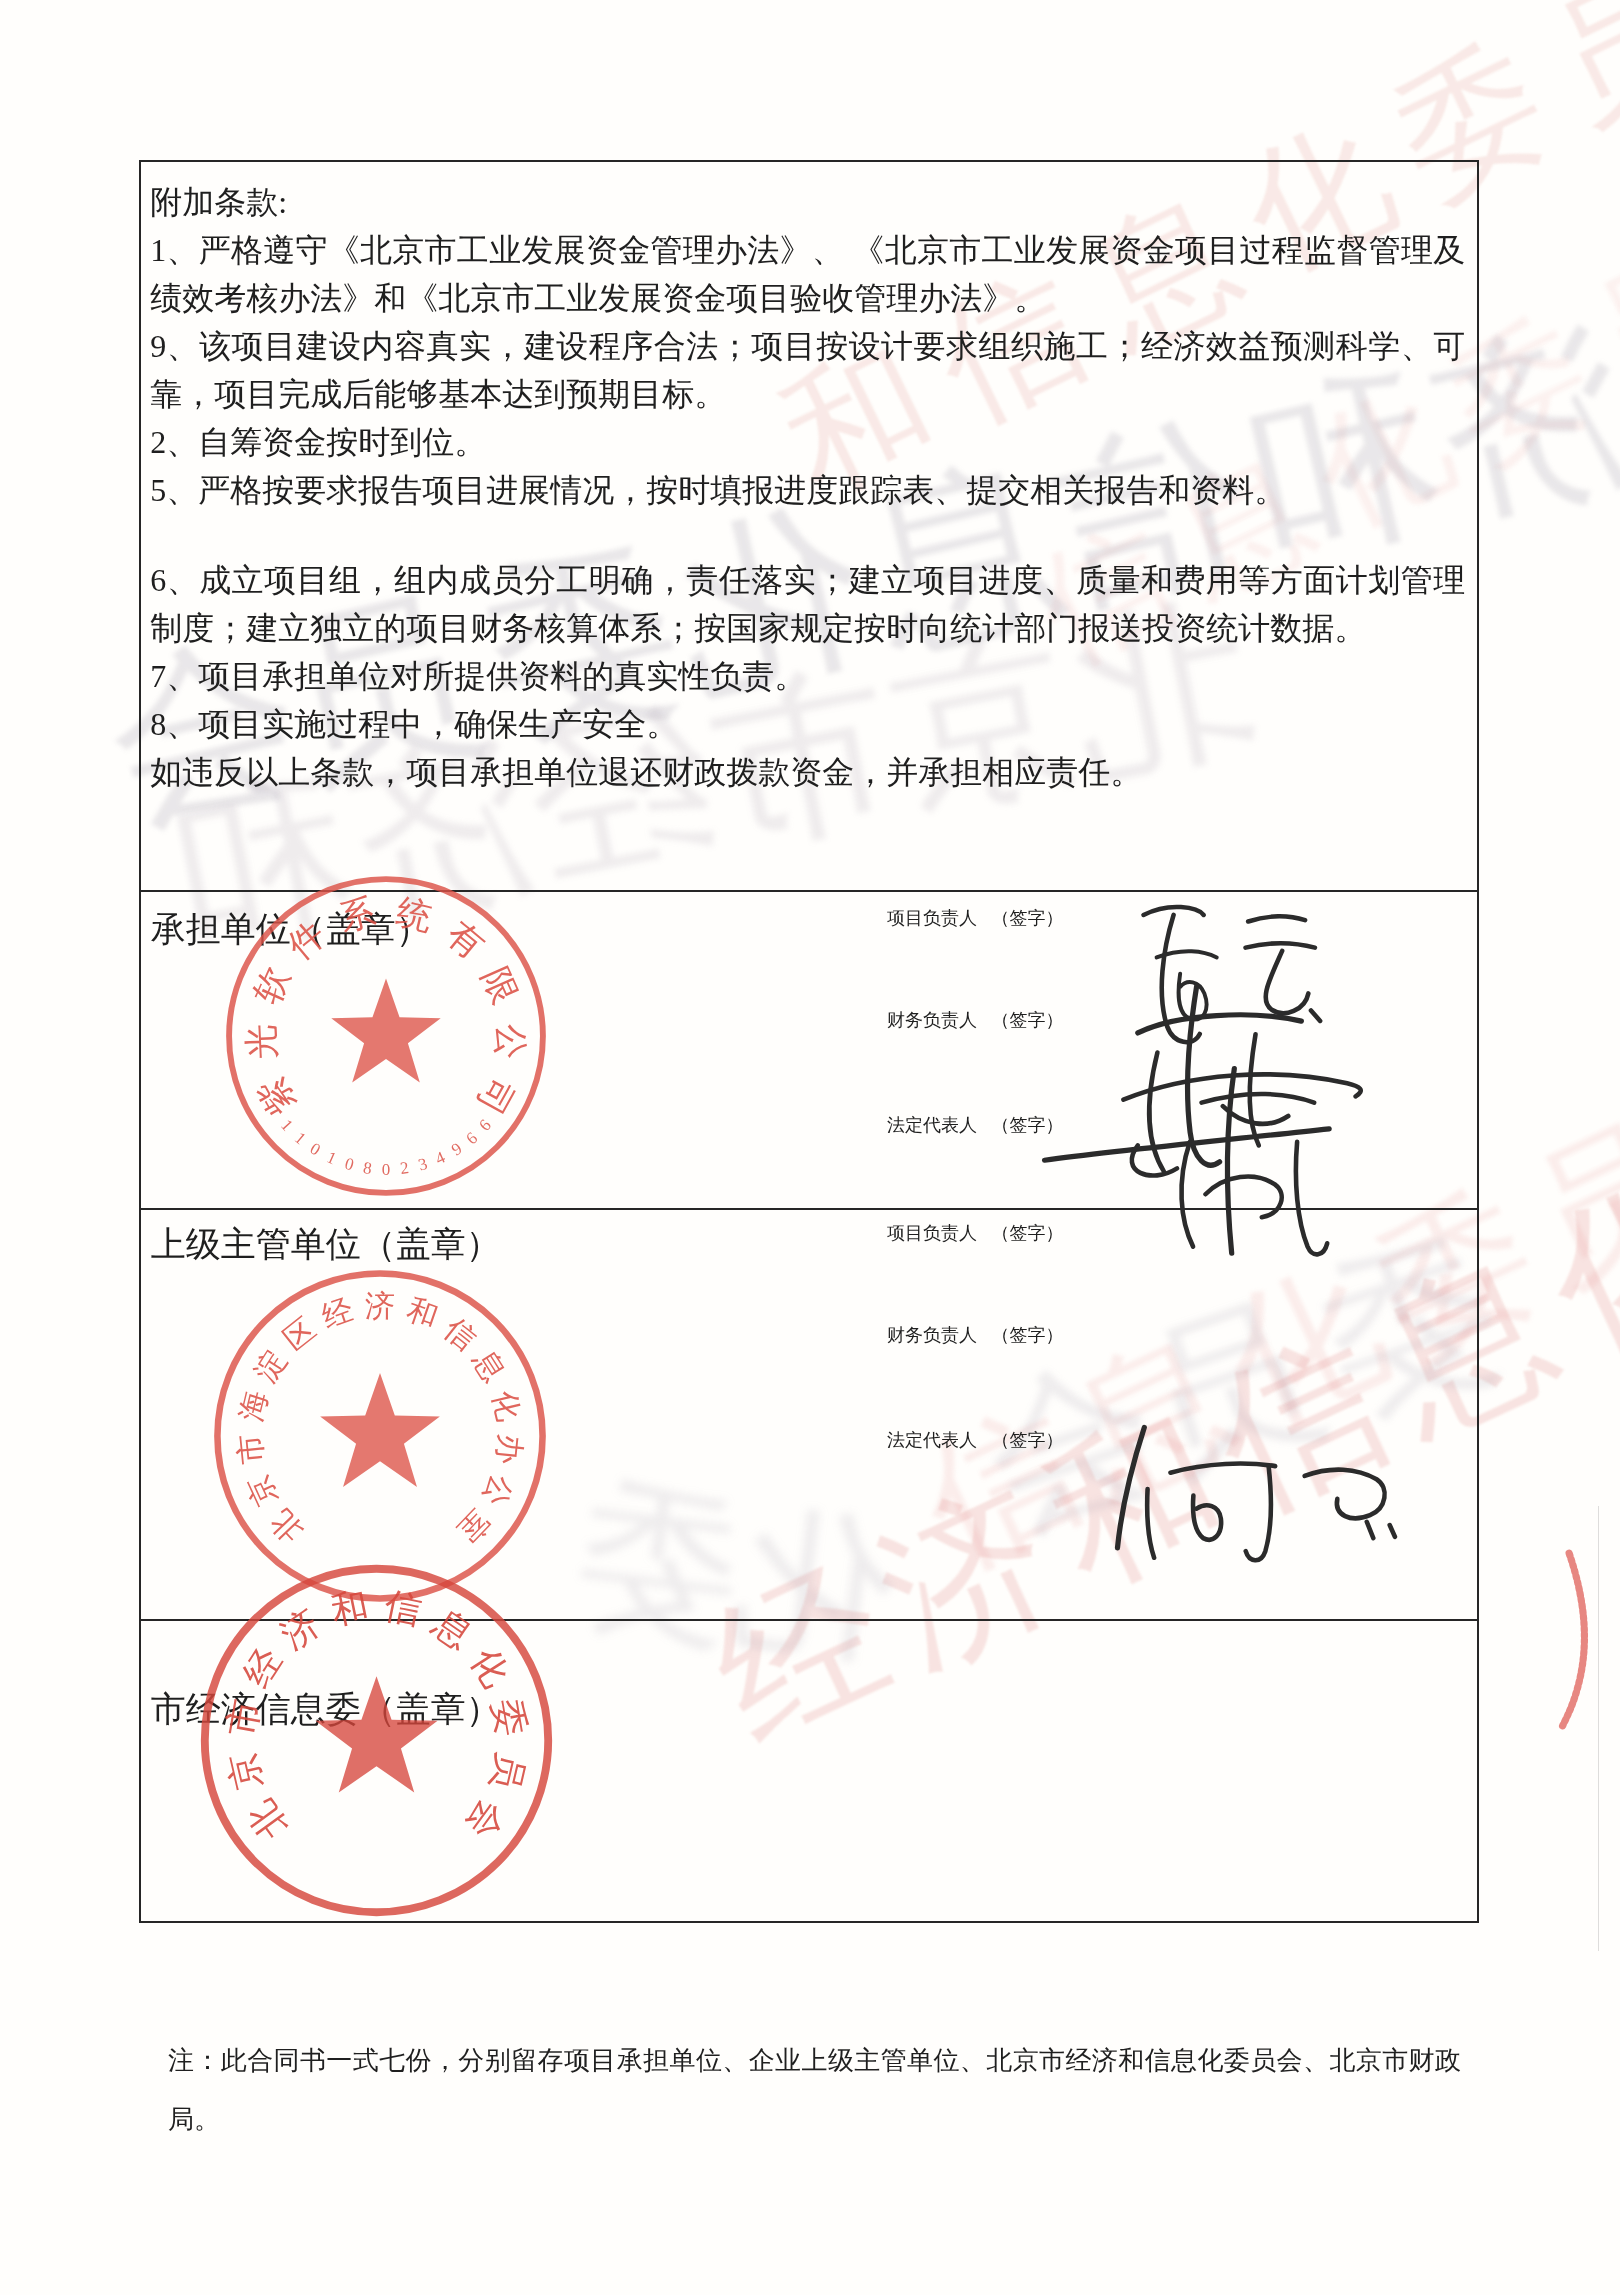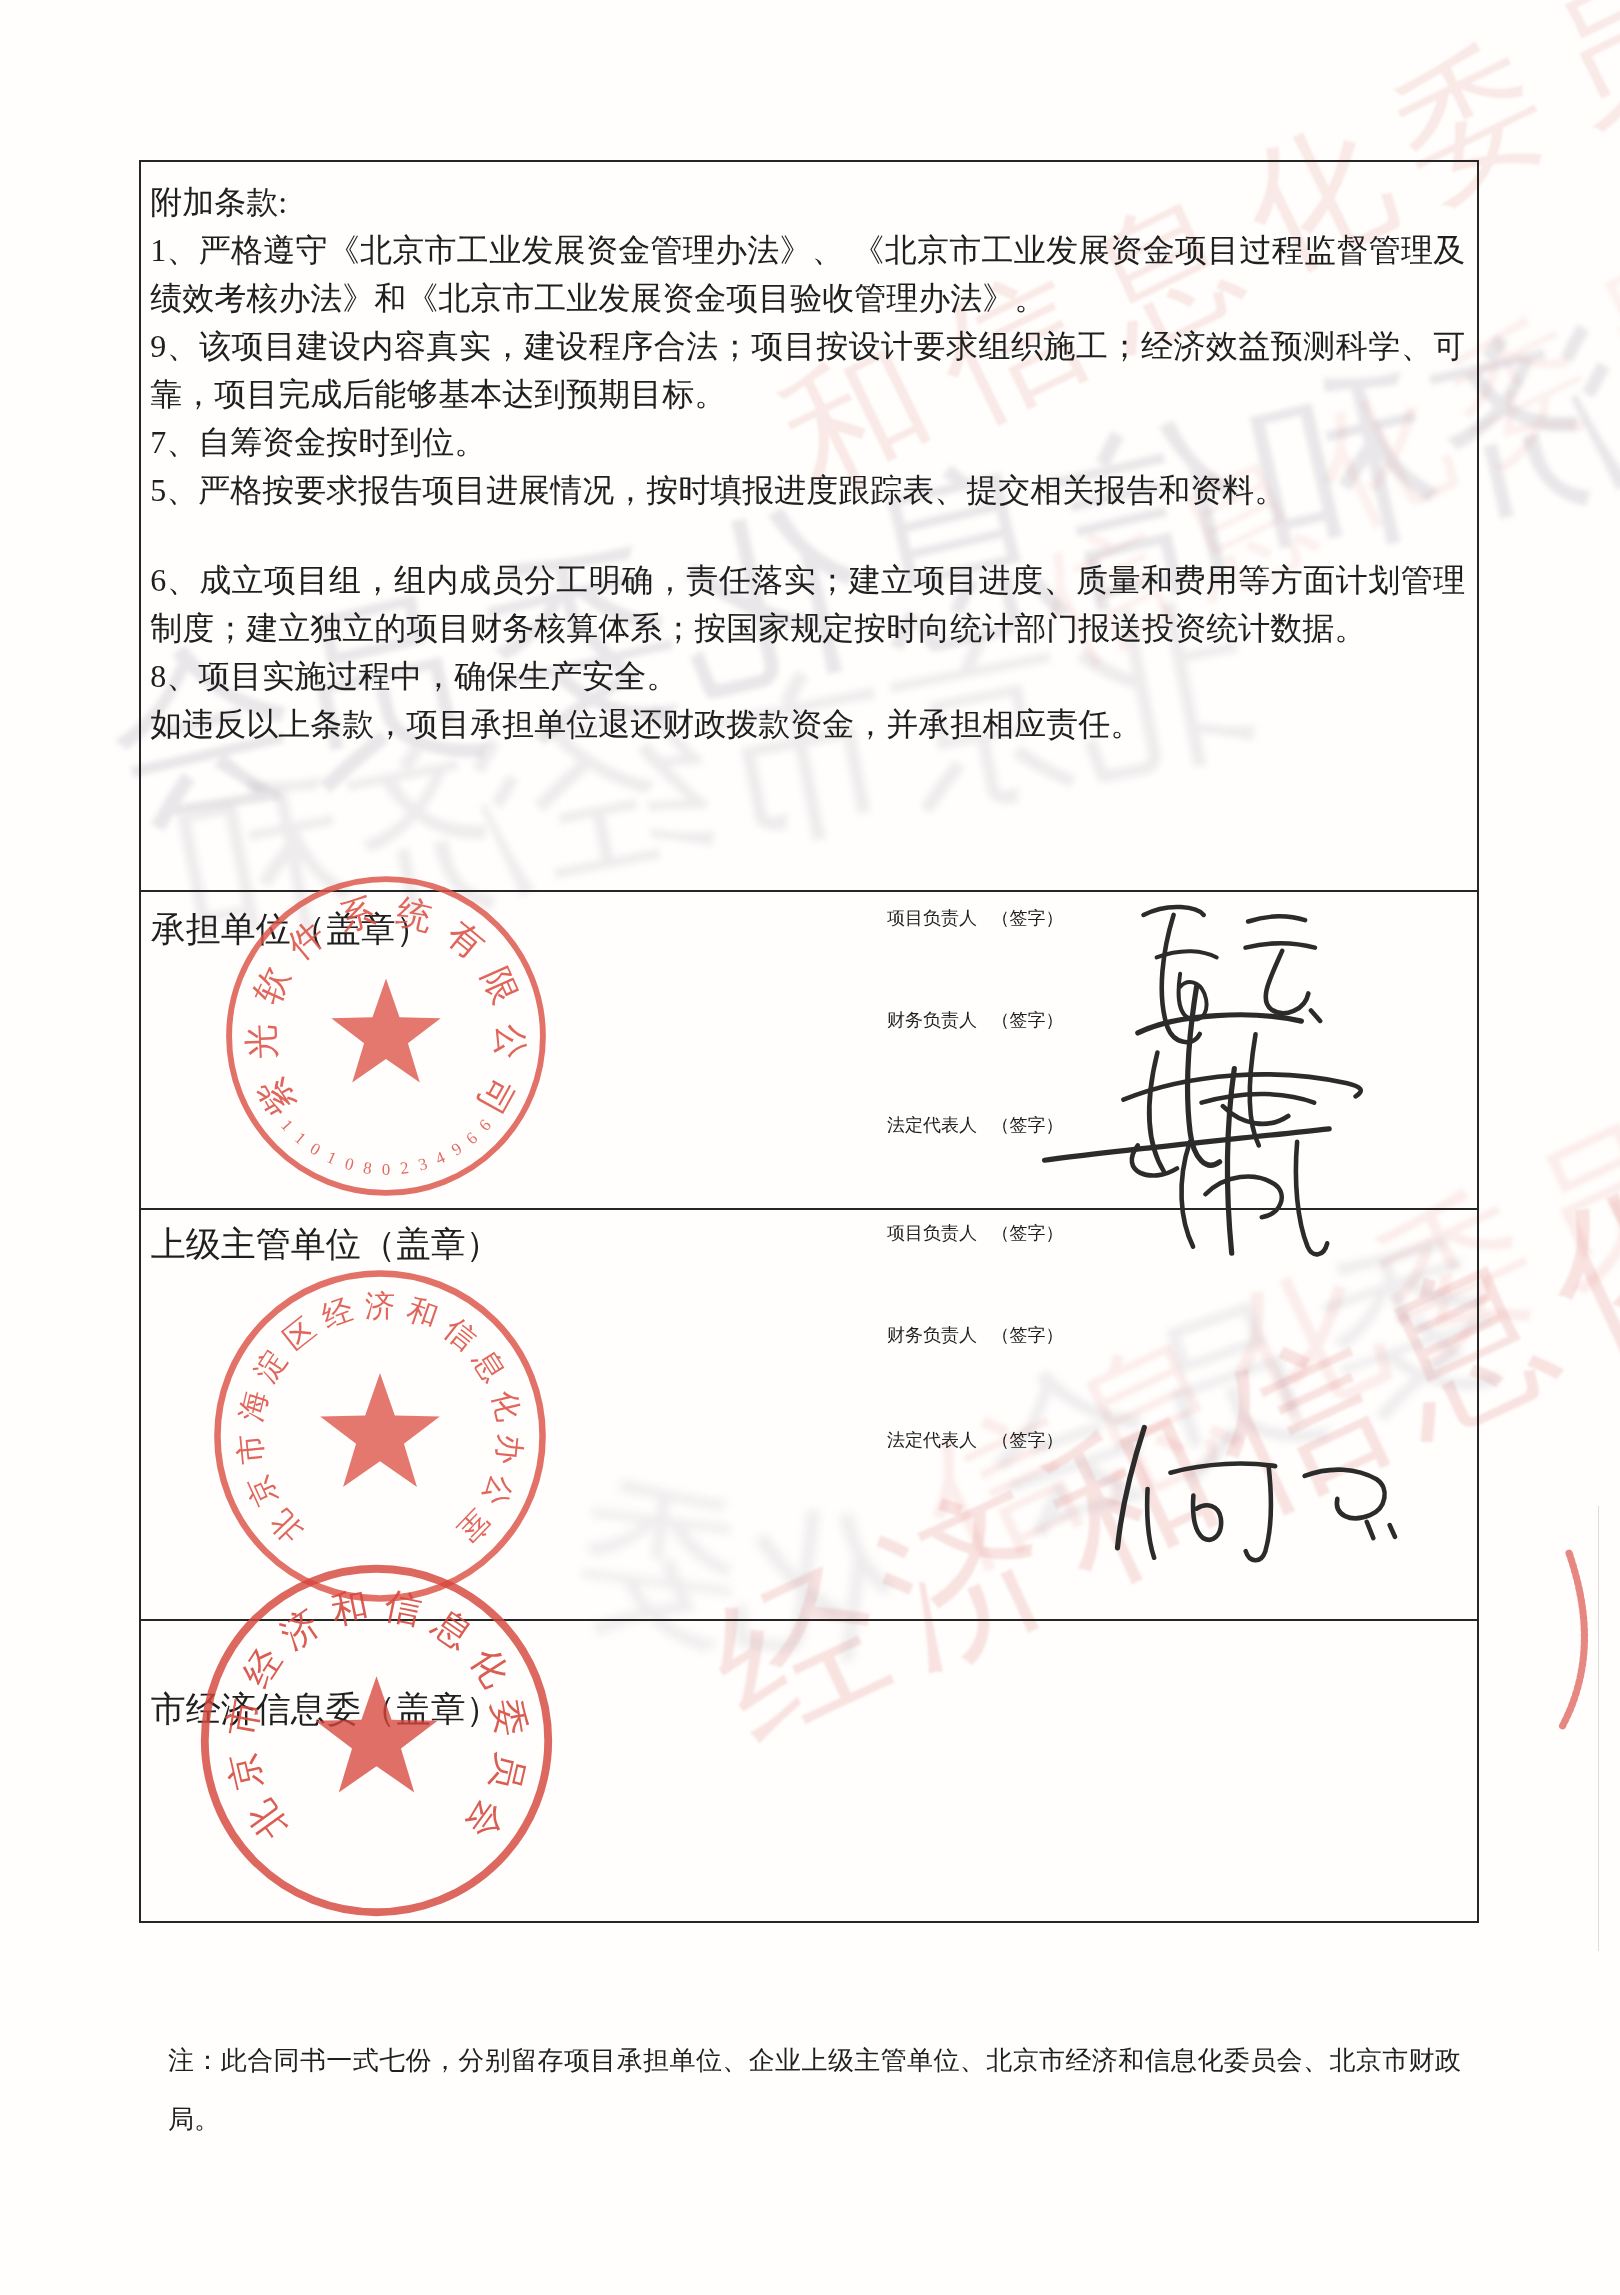--- a/index.html
+++ b/index.html
@@ -76,24 +76,25 @@
     <path d="M 38 8 C 62 78, 68 142, 54 202 C 46 236, 36 256, 28 272" fill="none" stroke="rgba(223,95,88,0.75)" stroke-width="11" stroke-dasharray="4 5" stroke-linecap="round"></path>
   </svg>
   <div class="edge-line"></div>
 
   <div class="doc-table">
 
     <div class="clauses">
       <p>附加条款:</p>
       <p>1、严格遵守《北京市工业发展资金管理办法》、 《北京市工业发展资金项目过程监督管理及绩效考核办法》和《北京市工业发展资金项目验收管理办法》。</p>
       <p>9、该项目建设内容真实，建设程序合法；项目按设计要求组织施工；经济效益预测科学、可靠，项目完成后能够基本达到预期目标。</p>
-      <p>7、自筹资金按时到位。</p>
+      <p>2、自筹资金按时到位。</p>
       <p>5、严格按要求报告项目进展情况，按时填报进度跟踪表、提交相关报告和资料。</p>
       <div class="gap"></div>
       <p>6、成立项目组，组内成员分工明确，责任落实；建立项目进度、质量和费用等方面计划管理制度；建立独立的项目财务核算体系；按国家规定按时向统计部门报送投资统计数据。</p>
+      <p>7、项目承担单位对所提供资料的真实性负责。</p>
       <p>8、项目实施过程中，确保生产安全。</p>
       <p>如违反以上条款，项目承担单位退还财政拨款资金，并承担相应责任。</p>
     </div>
 
     <div class="row-line rl-1"></div>
     <div class="row-line rl-2"></div>
     <div class="row-line rl-3"></div>
 
     <div class="stamp-label sl-1">承担单位（盖章）</div>
     <div class="stamp-label sl-2">上级主管单位（盖章）</div>

